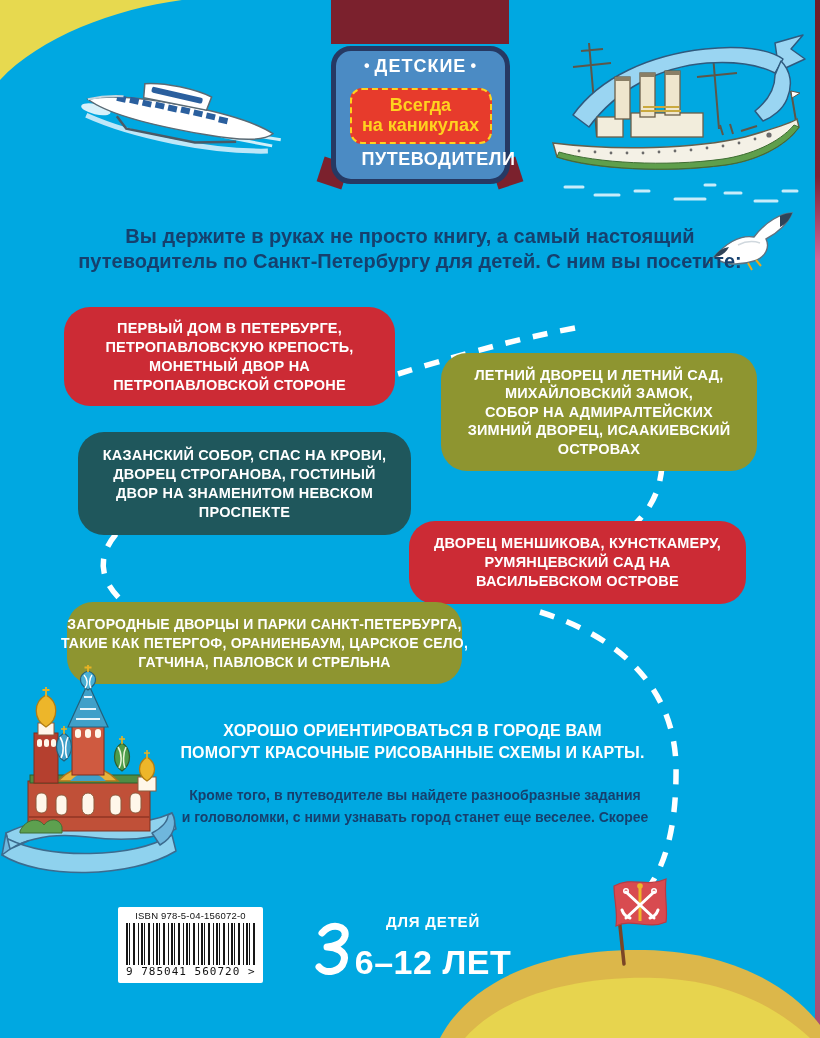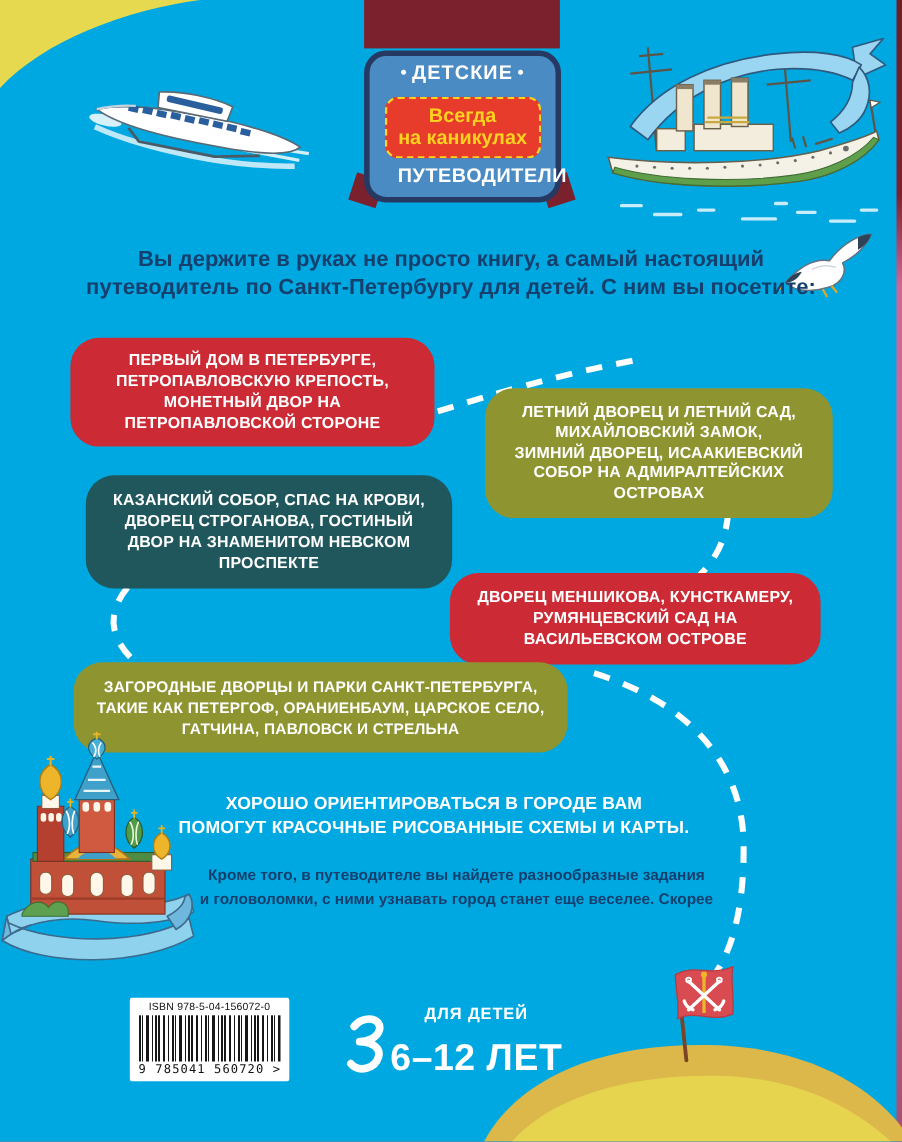--- a/index.html
+++ b/index.html
@@ -41,24 +41,24 @@
   .rbox{box-sizing:border-box;border-radius:26px;color:#fff;font-weight:700;
     display:flex;align-items:center;justify-content:center;text-align:center;
     font-size:14.5px;line-height:19px;letter-spacing:.2px;}
   .rbox.red{background:#cc2b35;}
   .rbox.olive{background:#8e9530;}
   .rbox.teal{background:#1f575c;}
   .rbox-1{left:64px;top:307px;width:331px;height:99px;}
   .rbox-2{left:441px;top:353px;width:316px;height:118px;line-height:18.5px;}
   .rbox-3{left:78px;top:432px;width:333px;height:103px;}
   .rbox-4{left:409px;top:521px;width:337px;height:83px;}
-  .rbox-5{left:67px;top:602px;width:449px;height:82px;font-size:14px;}
-
-  
-  .maps-note{left:92px;top:720px;width:605px;text-align:center;color:#fff;
+  .rbox-5{left:67px;top:602px;width:395px;height:82px;font-size:14px;}
+
+  
+  .maps-note{left:110px;top:720px;width:605px;text-align:center;color:#fff;
     font-size:16px;font-weight:700;line-height:22px;letter-spacing:.2px;}
   .closing-note{left:108px;top:784px;width:614px;text-align:center;color:#15406e;
     font-size:14px;font-weight:700;line-height:22px;}
 
   
   .barcode{left:118px;top:907px;width:145px;height:76px;background:#fff;border-radius:2px;
     box-sizing:border-box;padding:3px 8px;text-align:center;color:#111;}
   .barcode .isbn{font-size:9.5px;letter-spacing:.2px;line-height:12px;}
   .barcode .bars{height:42px;margin-top:1px;
     background:repeating-linear-gradient(90deg,#161616 0 2px,#fff 2px 3px,#161616 3px 4px,#fff 4px 7px,#161616 7px 9px,#fff 9px 12px,#161616 12px 13px,#fff 13px 15px);}
@@ -195,22 +195,22 @@
       <div class="nowrap">ПЕРВЫЙ ДОМ В ПЕТЕРБУРГЕ,</div>
       <div class="nowrap">ПЕТРОПАВЛОВСКУЮ КРЕПОСТЬ,</div>
       <div class="nowrap">МОНЕТНЫЙ ДВОР НА</div>
       <div class="nowrap">ПЕТРОПАВЛОВСКОЙ СТОРОНЕ</div>
     </div>
   </div>
   <div class="abs rbox olive rbox-2">
     <div>
       <div class="nowrap">ЛЕТНИЙ ДВОРЕЦ И ЛЕТНИЙ САД,</div>
       <div class="nowrap">МИХАЙЛОВСКИЙ ЗАМОК,</div>
+      <div class="nowrap">СОБОР НА АДМИРАЛТЕЙСКИХ</div>
       <div class="nowrap">ЗИМНИЙ ДВОРЕЦ, ИСААКИЕВСКИЙ</div>
-      <div class="nowrap">СОБОР НА АДМИРАЛТЕЙСКИХ</div>
       <div class="nowrap">ОСТРОВАХ</div>
     </div>
   </div>
   <div class="abs rbox teal rbox-3">
     <div>
       <div class="nowrap">КАЗАНСКИЙ СОБОР, СПАС НА КРОВИ,</div>
       <div class="nowrap">ДВОРЕЦ СТРОГАНОВА, ГОСТИНЫЙ</div>
       <div class="nowrap">ДВОР НА ЗНАМЕНИТОМ НЕВСКОМ</div>
       <div class="nowrap">ПРОСПЕКТЕ</div>
     </div>

